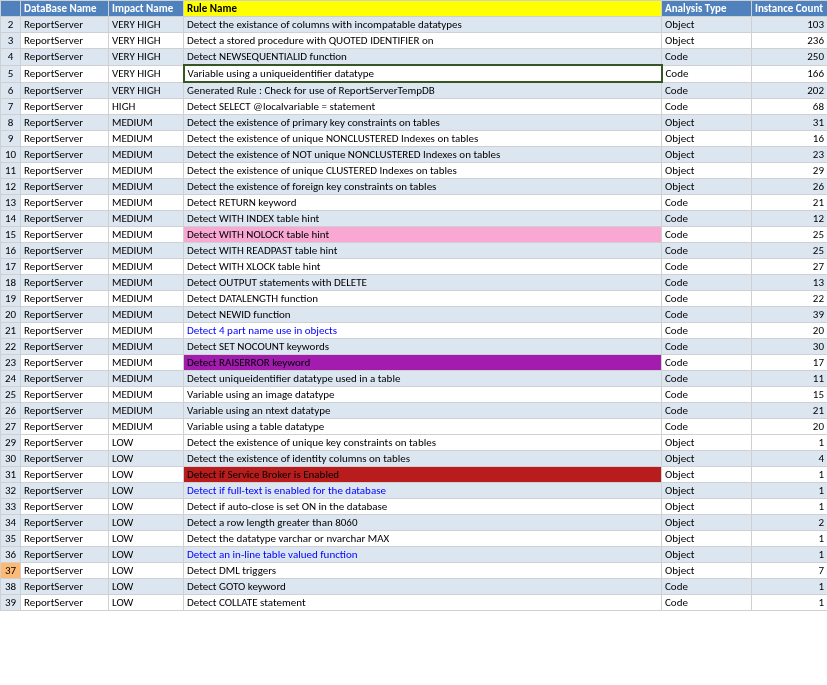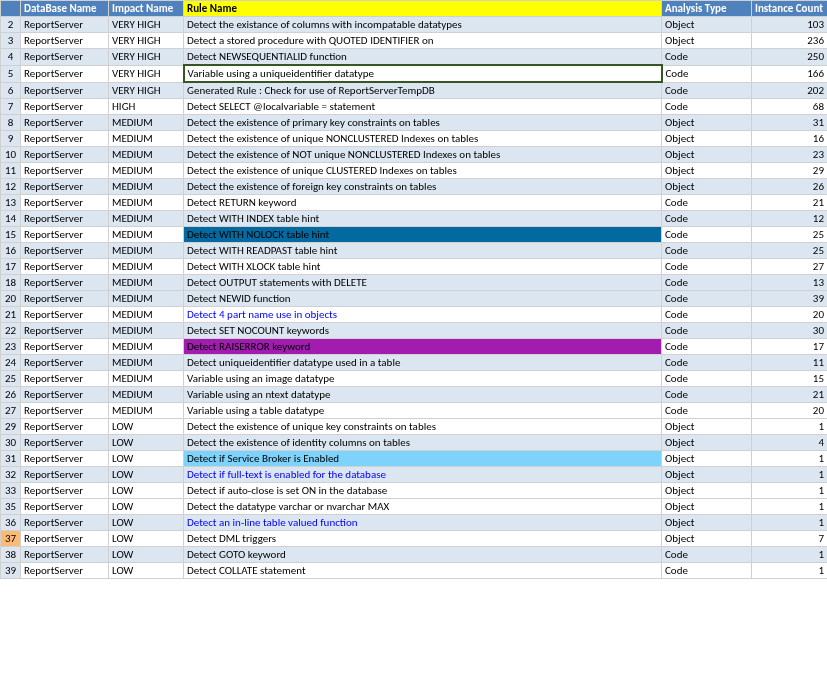--- a/index.html
+++ b/index.html
@@ -165,21 +165,21 @@
         <td style="background: rgb(220, 230, 241);">ReportServer</td>
         <td style="background: rgb(220, 230, 241);">MEDIUM</td>
         <td style="background: rgb(220, 230, 241);">Detect WITH INDEX table hint</td>
         <td style="background: rgb(220, 230, 241);">Code</td>
         <td style="background: rgb(220, 230, 241); text-align: right;">12</td>
       </tr>
       <tr>
         <td style="background: rgb(220, 230, 241); text-align: center; border-right: 1px solid rgb(208, 208, 208);">15</td>
         <td style="background: rgb(255, 255, 255);">ReportServer</td>
         <td style="background: rgb(255, 255, 255);">MEDIUM</td>
-        <td style="background: #0369a1;">Detect WITH NOLOCK table hint</td>
+        <td style="background: #f9a8d4;">Detect WITH NOLOCK table hint</td>
         <td style="background: rgb(255, 255, 255);">Code</td>
         <td style="background: rgb(255, 255, 255); text-align: right;">25</td>
       </tr>
       <tr>
         <td style="background: rgb(220, 230, 241); text-align: center; border-right: 1px solid rgb(208, 208, 208);">16</td>
         <td style="background: rgb(220, 230, 241);">ReportServer</td>
         <td style="background: rgb(220, 230, 241);">MEDIUM</td>
         <td style="background: rgb(220, 230, 241);">Detect WITH READPAST table hint</td>
         <td style="background: rgb(220, 230, 241);">Code</td>
         <td style="background: rgb(220, 230, 241); text-align: right;">25</td>
@@ -194,20 +194,28 @@
       </tr>
       <tr>
         <td style="background: rgb(220, 230, 241); text-align: center; border-right: 1px solid rgb(208, 208, 208);">18</td>
         <td style="background: rgb(220, 230, 241);">ReportServer</td>
         <td style="background: rgb(220, 230, 241);">MEDIUM</td>
         <td style="background: rgb(220, 230, 241);">Detect OUTPUT statements with DELETE</td>
         <td style="background: rgb(220, 230, 241);">Code</td>
         <td style="background: rgb(220, 230, 241); text-align: right;">13</td>
       </tr>
       <tr>
+        <td style="background: rgb(220, 230, 241); text-align: center; border-right: 1px solid rgb(208, 208, 208);">19</td>
+        <td style="background: rgb(255, 255, 255);">ReportServer</td>
+        <td style="background: rgb(255, 255, 255);">MEDIUM</td>
+        <td style="background: rgb(255, 255, 255);">Detect DATALENGTH function</td>
+        <td style="background: rgb(255, 255, 255);">Code</td>
+        <td style="background: rgb(255, 255, 255); text-align: right;">22</td>
+      </tr>
+      <tr>
         <td style="background: rgb(220, 230, 241); text-align: center; border-right: 1px solid rgb(208, 208, 208);">20</td>
         <td style="background: rgb(220, 230, 241);">ReportServer</td>
         <td style="background: rgb(220, 230, 241);">MEDIUM</td>
         <td style="background: rgb(220, 230, 241);">Detect NEWID function</td>
         <td style="background: rgb(220, 230, 241);">Code</td>
         <td style="background: rgb(220, 230, 241); text-align: right;">39</td>
       </tr>
       <tr>
         <td style="background: rgb(220, 230, 241); text-align: center; border-right: 1px solid rgb(208, 208, 208);">21</td>
         <td style="background: rgb(255, 255, 255);">ReportServer</td>
@@ -277,39 +285,47 @@
         <td style="background: rgb(220, 230, 241);">ReportServer</td>
         <td style="background: rgb(220, 230, 241);">LOW</td>
         <td style="background: rgb(220, 230, 241);">Detect the existence of identity columns on tables</td>
         <td style="background: rgb(220, 230, 241);">Object</td>
         <td style="background: rgb(220, 230, 241); text-align: right;">4</td>
       </tr>
       <tr>
         <td style="background: rgb(220, 230, 241); text-align: center; border-right: 1px solid rgb(208, 208, 208);">31</td>
         <td style="background: rgb(255, 255, 255);">ReportServer</td>
         <td style="background: rgb(255, 255, 255);">LOW</td>
-        <td style="background: #7dd3fc;">Detect if Service Broker is Enabled</td>
+        <td style="background: #b91c1c;">Detect if Service Broker is Enabled</td>
         <td style="background: rgb(255, 255, 255);">Object</td>
         <td style="background: rgb(255, 255, 255); text-align: right;">1</td>
       </tr>
       <tr>
         <td style="background: rgb(220, 230, 241); text-align: center; border-right: 1px solid rgb(208, 208, 208);">32</td>
         <td style="background: rgb(220, 230, 241);">ReportServer</td>
         <td style="background: rgb(220, 230, 241);">LOW</td>
         <td style="background: rgb(220, 230, 241); color: rgb(0, 0, 255);">Detect if full-text is enabled for the database</td>
         <td style="background: rgb(220, 230, 241);">Object</td>
         <td style="background: rgb(220, 230, 241); text-align: right;">1</td>
       </tr>
       <tr>
         <td style="background: rgb(220, 230, 241); text-align: center; border-right: 1px solid rgb(208, 208, 208);">33</td>
         <td style="background: rgb(255, 255, 255);">ReportServer</td>
         <td style="background: rgb(255, 255, 255);">LOW</td>
         <td style="background: rgb(255, 255, 255);">Detect if auto-close is set ON in the database</td>
         <td style="background: rgb(255, 255, 255);">Object</td>
         <td style="background: rgb(255, 255, 255); text-align: right;">1</td>
+      </tr>
+      <tr>
+        <td style="background: rgb(220, 230, 241); text-align: center; border-right: 1px solid rgb(208, 208, 208);">34</td>
+        <td style="background: rgb(220, 230, 241);">ReportServer</td>
+        <td style="background: rgb(220, 230, 241);">LOW</td>
+        <td style="background: rgb(220, 230, 241);">Detect a row length greater than 8060</td>
+        <td style="background: rgb(220, 230, 241);">Object</td>
+        <td style="background: rgb(220, 230, 241); text-align: right;">2</td>
       </tr>
       <tr>
         <td style="background: rgb(220, 230, 241); text-align: center; border-right: 1px solid rgb(208, 208, 208);">35</td>
         <td style="background: rgb(255, 255, 255);">ReportServer</td>
         <td style="background: rgb(255, 255, 255);">LOW</td>
         <td style="background: rgb(255, 255, 255);">Detect the datatype varchar or nvarchar MAX</td>
         <td style="background: rgb(255, 255, 255);">Object</td>
         <td style="background: rgb(255, 255, 255); text-align: right;">1</td>
       </tr>
       <tr>

